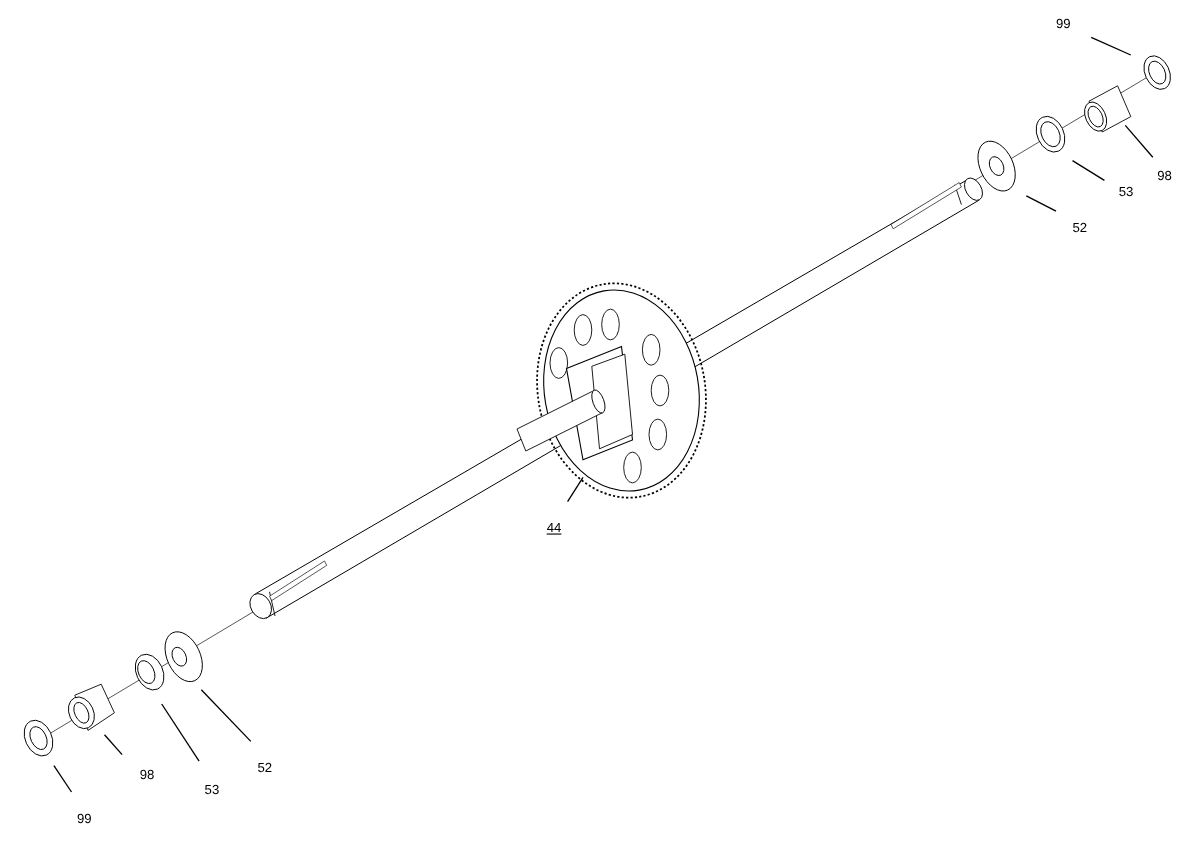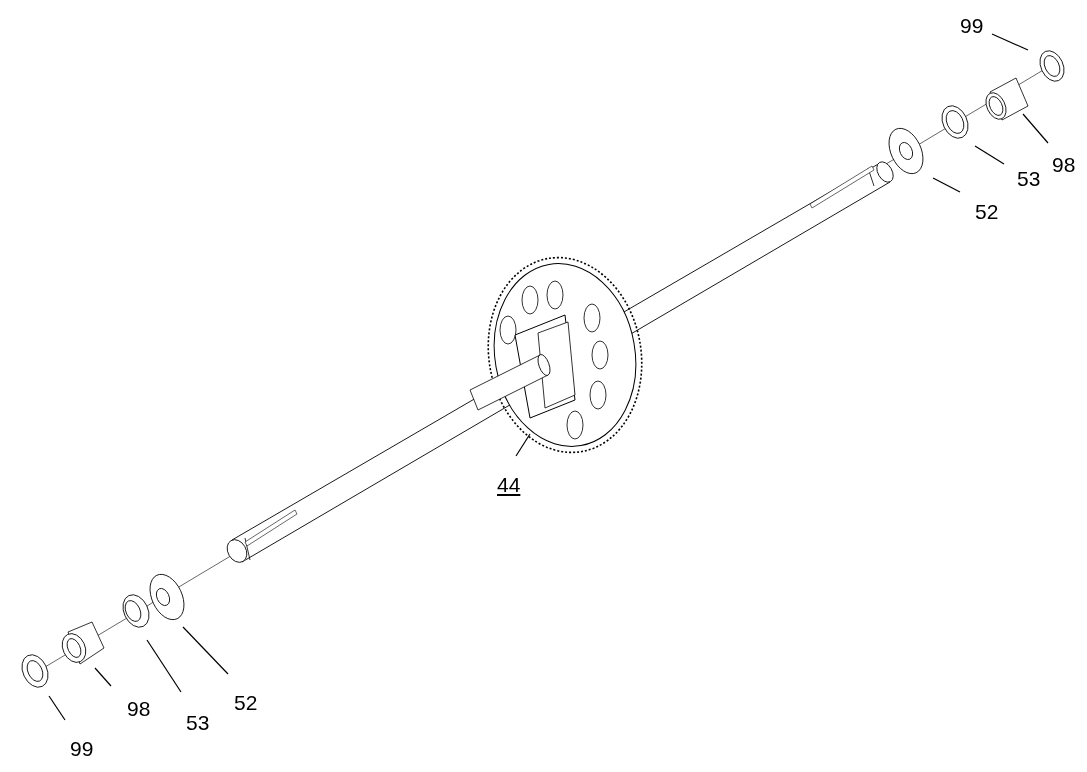--- a/index.html
+++ b/index.html
@@ -1,18 +1,18 @@
 <!DOCTYPE html>
 <html><head>
 <meta charset="utf-8">
 <style>
   html, body { margin: 0; padding: 0; background: #ffffff; }
   body { width: 1087px; height: 772px; position: relative; overflow: hidden; font-family: "Liberation Sans", sans-serif; }
   #diagram { position: absolute; left: 0; top: 0; }
-  .callout { position: absolute; font-size: 21px; color: #000; font-family: "Liberation Sans", sans-serif; }
+  .callout { position: absolute; font-size: 12px; color: #000; font-family: "Liberation Sans", sans-serif; }
 </style>
 </head>
 <body>
 
 <svg id="diagram" width="1087" height="772" viewBox="0 0 1087 772" xmlns="http://www.w3.org/2000/svg" fill="none" stroke="#000" stroke-width="0.8">
 
   <g>
     <line x1="40" y1="670" x2="1060" y2="60" stroke-width="0.6"></line>
   </g>
 

